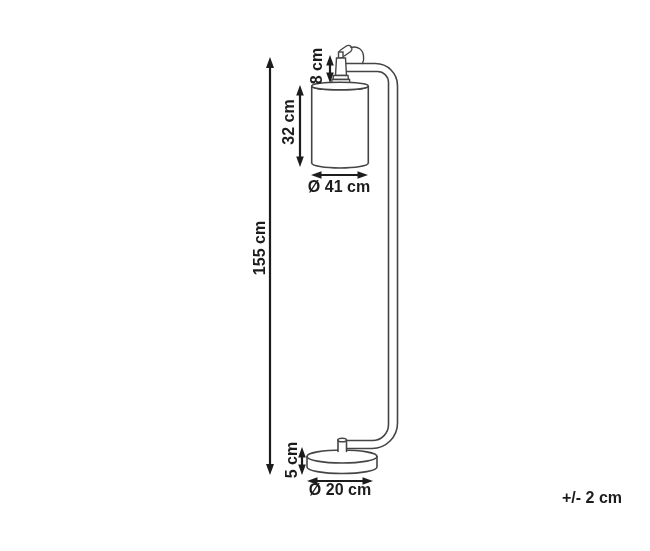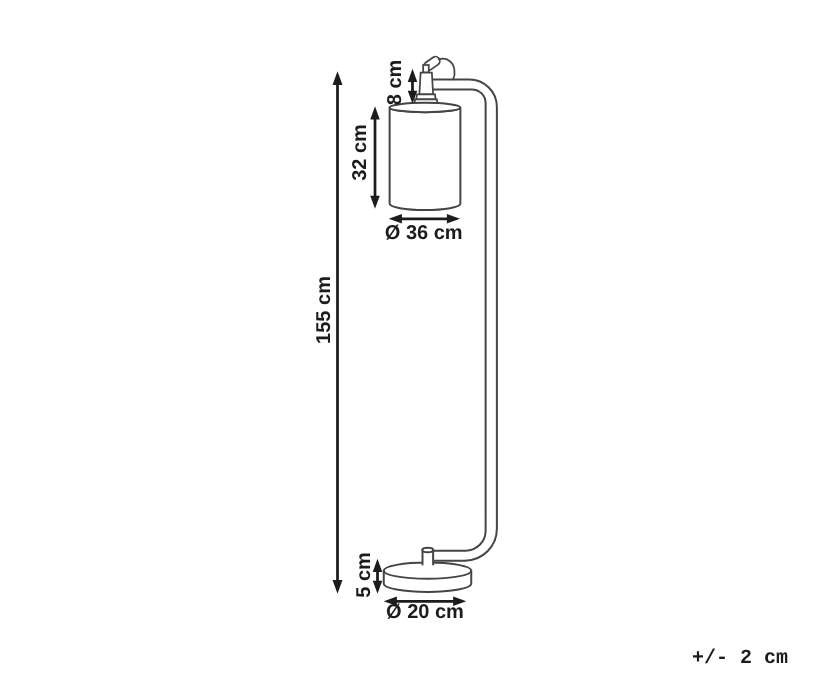--- a/index.html
+++ b/index.html
@@ -20,27 +20,26 @@
     color: #1c1c1c;
     white-space: nowrap;
     transform: translate(-50%, -50%);
     line-height: 1;
   }
   .dim-label.vertical {
     transform: translate(-50%, -50%) rotate(-90deg);
   }
   .tolerance {
     position: absolute;
-    font-family: Liberation Mono, monospace;
+    font-family: Liberation Sans, sans-serif;
     font-weight: bold;
     font-size: 16px;
     color: #1c1c1c;
     white-space: nowrap;
     transform: translate(-50%, -50%);
-    margin-top: 28px;
   }
 </style>
 </head>
 <body>
 
 <div id="stage">
 
   <svg width="650" height="551" viewBox="0 0 650 551">
 
     <g stroke="#454545" stroke-width="1.6" fill="none" stroke-linecap="round">
@@ -117,20 +116,20 @@
       </g>
     </g>
   </svg>
 
   <div class="dim-label vertical" style="left:260px; top:248px;">155 cm</div>
 
   <div class="dim-label vertical" style="left:317px; top:66px;">8 cm</div>
 
   <div class="dim-label vertical" style="left:289px; top:122px;">32 cm</div>
 
-  <div class="dim-label" style="left:339px; top:187px;">Ø 36 cm</div>
+  <div class="dim-label" style="left:339px; top:187px;">Ø 41 cm</div>
 
   <div class="dim-label vertical" style="left:292px; top:460px;">5 cm</div>
 
   <div class="dim-label" style="left:340px; top:490px;">Ø 20 cm</div>
 
   <div class="tolerance" style="left:592px; top:498px;">+/- 2 cm</div>
 </div>
 
 </body></html>

